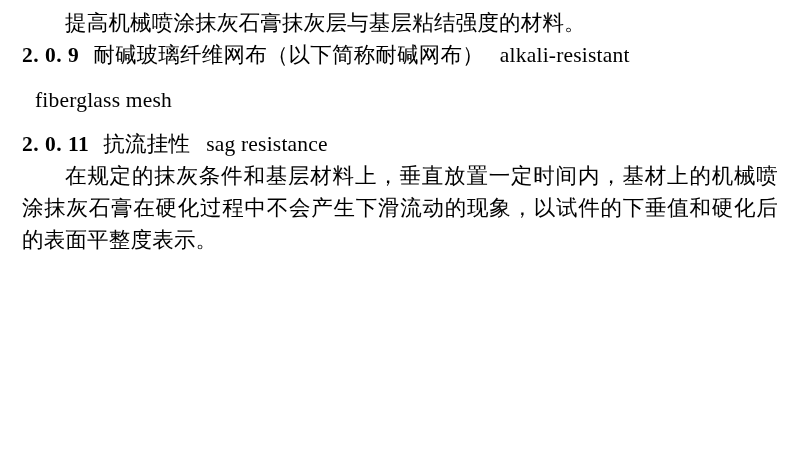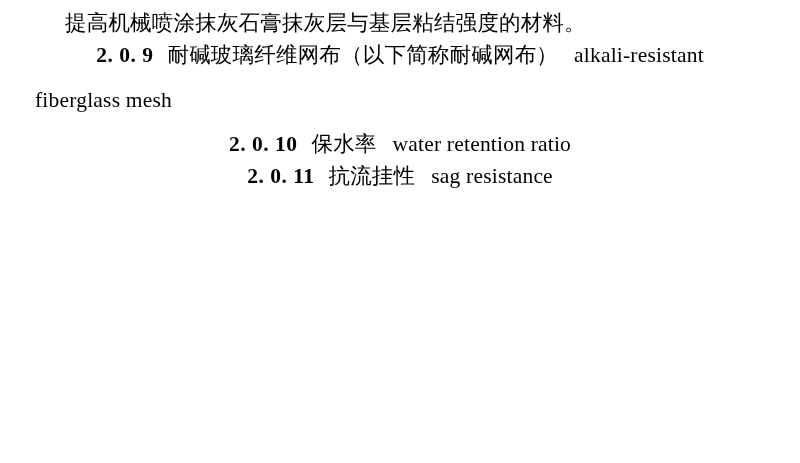--- a/index.html
+++ b/index.html
@@ -29,21 +29,21 @@
     margin: 0 0 0 0;
     letter-spacing: 0.2px;
   }
   .indent {
     text-indent: 2em;
   }
   .term-line {
     font-size: 21.5px;
     line-height: 1.48;
     margin: 0;
-    text-align: center;
+    text-align: left;
     letter-spacing: 0.2px;
   }
   .num {
     font-weight: bold;
     font-family: "Liberation Serif", "DejaVu Serif", serif;
     letter-spacing: 0.5px;
   }
   .cn-term {
     margin-left: 14px;
   }
@@ -66,20 +66,20 @@
 <div class="page">
 
   <p class="para indent">提高机械喷涂抹灰石膏抹灰层与基层粘结强度的材料。</p>
 
   <div class="block">
     <p class="term-line"><span class="num">2. 0. 9</span><span class="cn-term">耐碱玻璃纤维网布（以下简称耐碱网布）</span><span class="en-term">alkali-resistant</span></p>
     <p class="en-cont">fiberglass mesh</p>
   </div>
 
   <div class="block">
-    <p class="term-line"><span class="num">2. 0. 10</span><span class="cn-term">保水率</span><span class="en-term">water retention ratio</span></p>
   </div>
 
   <div class="block">
     <p class="term-line"><span class="num">2. 0. 11</span><span class="cn-term">抗流挂性</span><span class="en-term">sag resistance</span></p>
+    <p class="para indent">在规定的抹灰条件和基层材料上，垂直放置一定时间内，基材上的机械喷涂抹灰石膏在硬化过程中不会产生下滑流动的现象，以试件的下垂值和硬化后的表面平整度表示。</p>
   </div>
 
 </div>
 
 </body></html>

